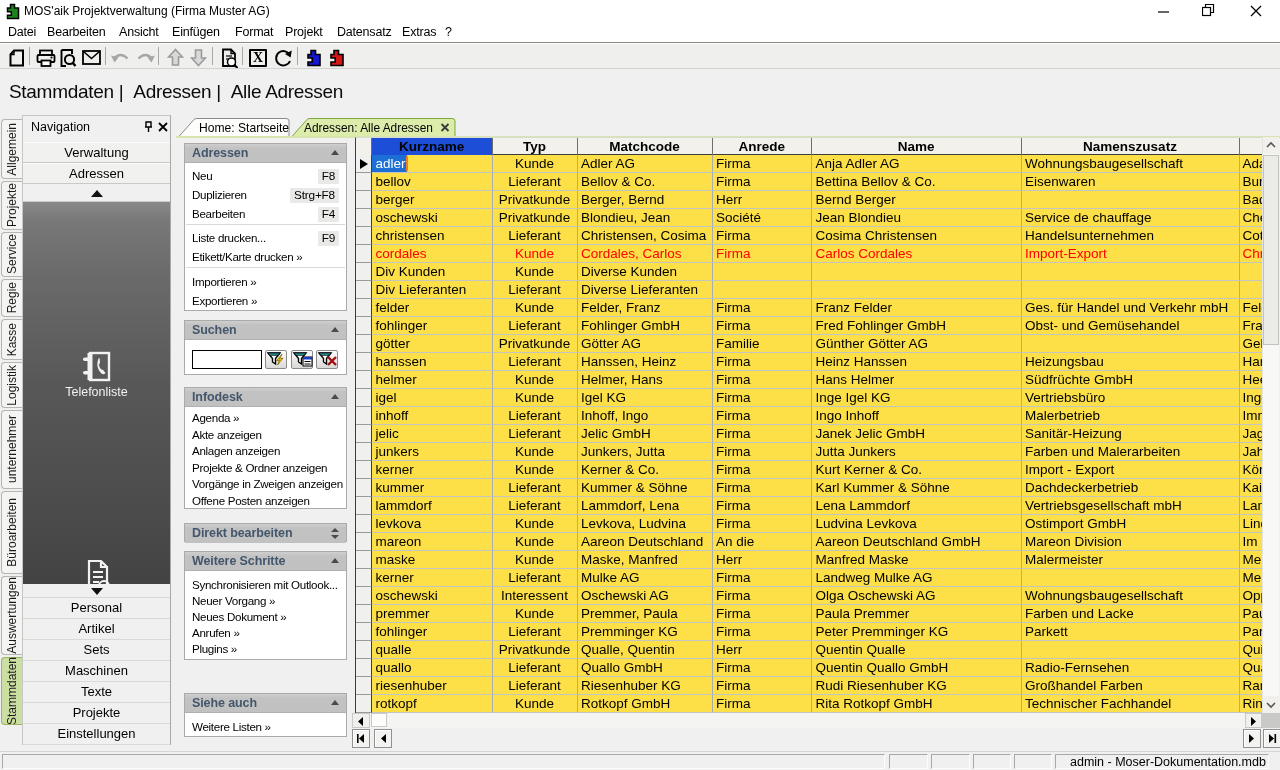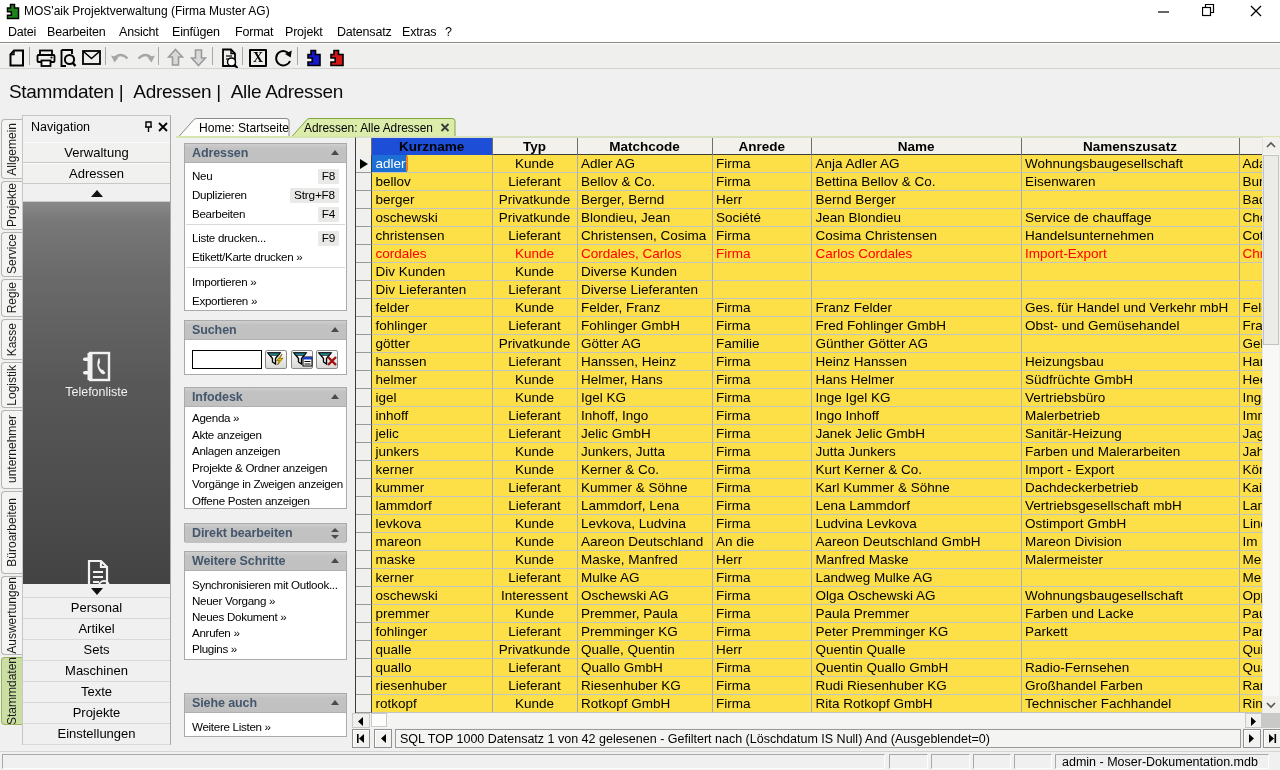--- a/index.html
+++ b/index.html
@@ -659,30 +659,29 @@
 </div>
 
 <div id="recnav">
   <div class="rbtn" style="left:0"><svg width="16" height="17">
         <path d="M11 4 L6 8.5 L11 13" fill="#000"></path>
         <rect x="4" y="4" width="1.6" height="9" fill="#000"></rect>
       </svg></div>
   <div class="rbtn" style="left:22px"><svg width="16" height="17">
         <path d="M11 4 L6 8.5 L11 13" fill="#000"></path>
       </svg></div>
-  <div id="rectext">SQL TOP 1000 Datensatz 1 von 42 gelesenen - Gefiltert nach (Löschdatum IS Null) And (Ausgeblendet=0)</div>
   <div class="rbtn" style="left:891px"><svg width="16" height="17">
         <path d="M5 4 L10 8.5 L5 13" fill="#000"></path>
       </svg></div>
   <div class="rbtn" style="left:911px"><svg width="16" height="17">
         <path d="M5 4 L10 8.5 L5 13" fill="#000"></path>
         <rect x="10.5" y="4" width="1.6" height="9" fill="#000"></rect>
       </svg></div>
 </div>
 
 <div id="statusbar">
   <div class="sbox" style="left:2px;width:883px"></div>
   <div class="sbox" style="left:889px;width:39px"></div>
   <div class="sbox" style="left:931px;width:39px"></div>
   <div class="sbox" style="left:973px;width:38px"></div>
   <div class="sbox" style="left:1014px;width:38px"></div>
-  <div class="sbox" style="left:1055px;width:214px;padding-left:6px">admin - Moser-Dokumentation.mdb</div>
+  <div class="sbox" style="left:1055px;width:214px;padding-left:14px">admin - Moser-Dokumentation.mdb</div>
 </div>
 
 </body></html>

